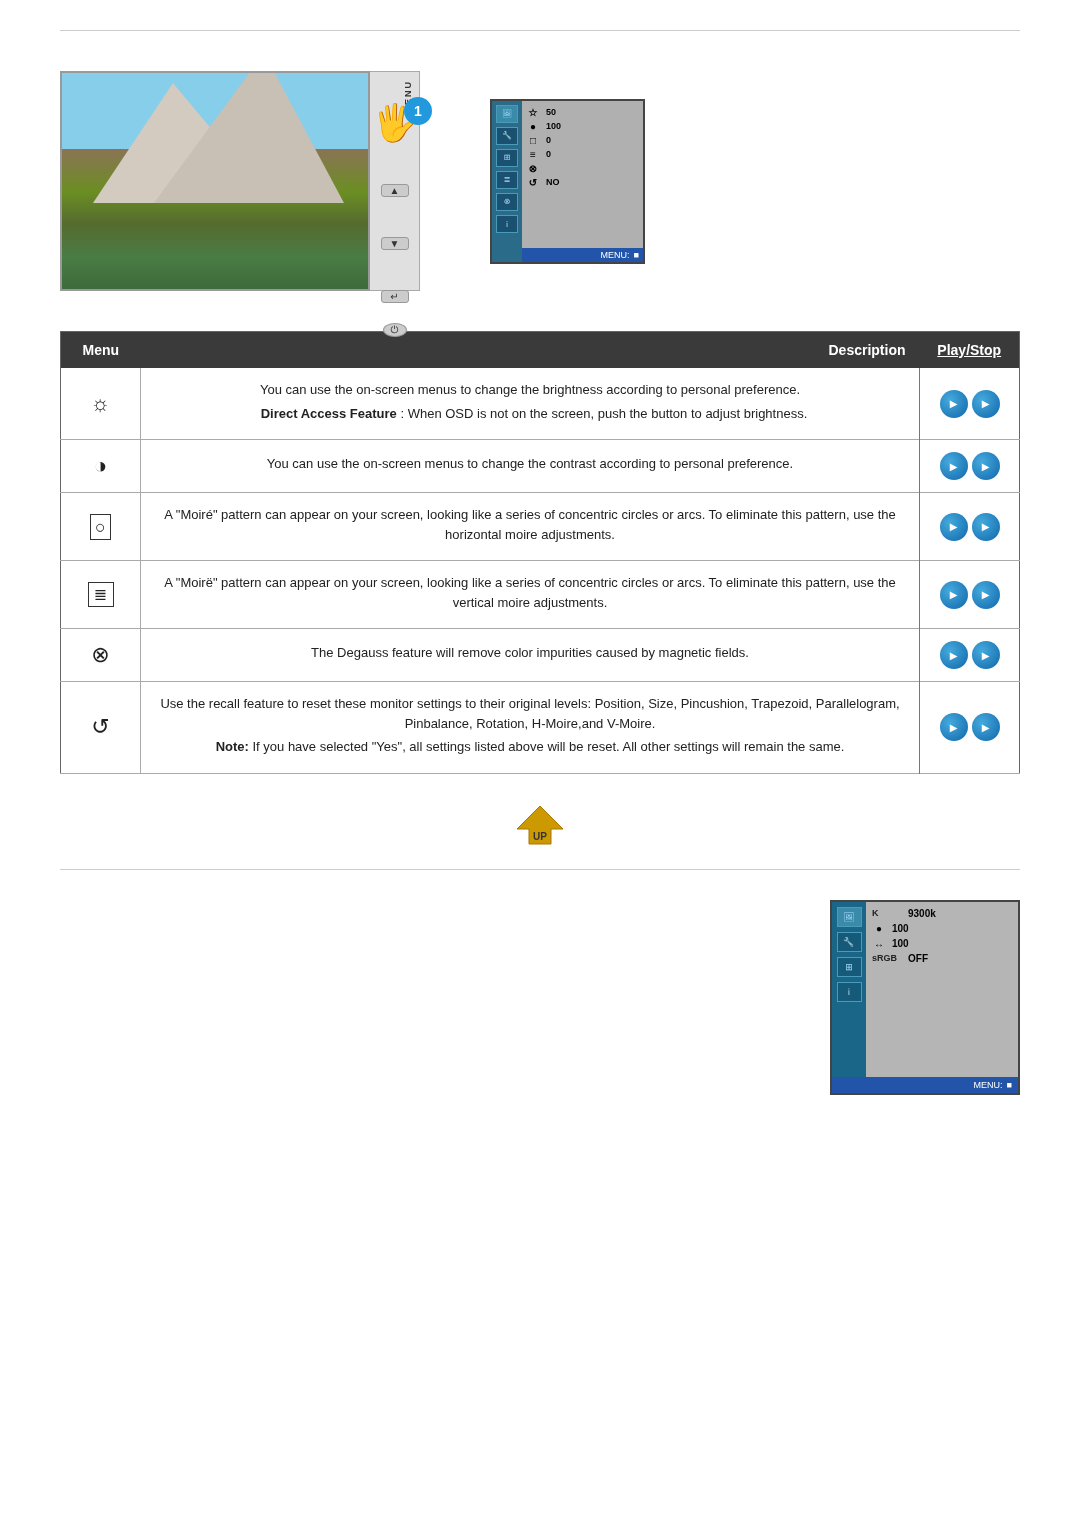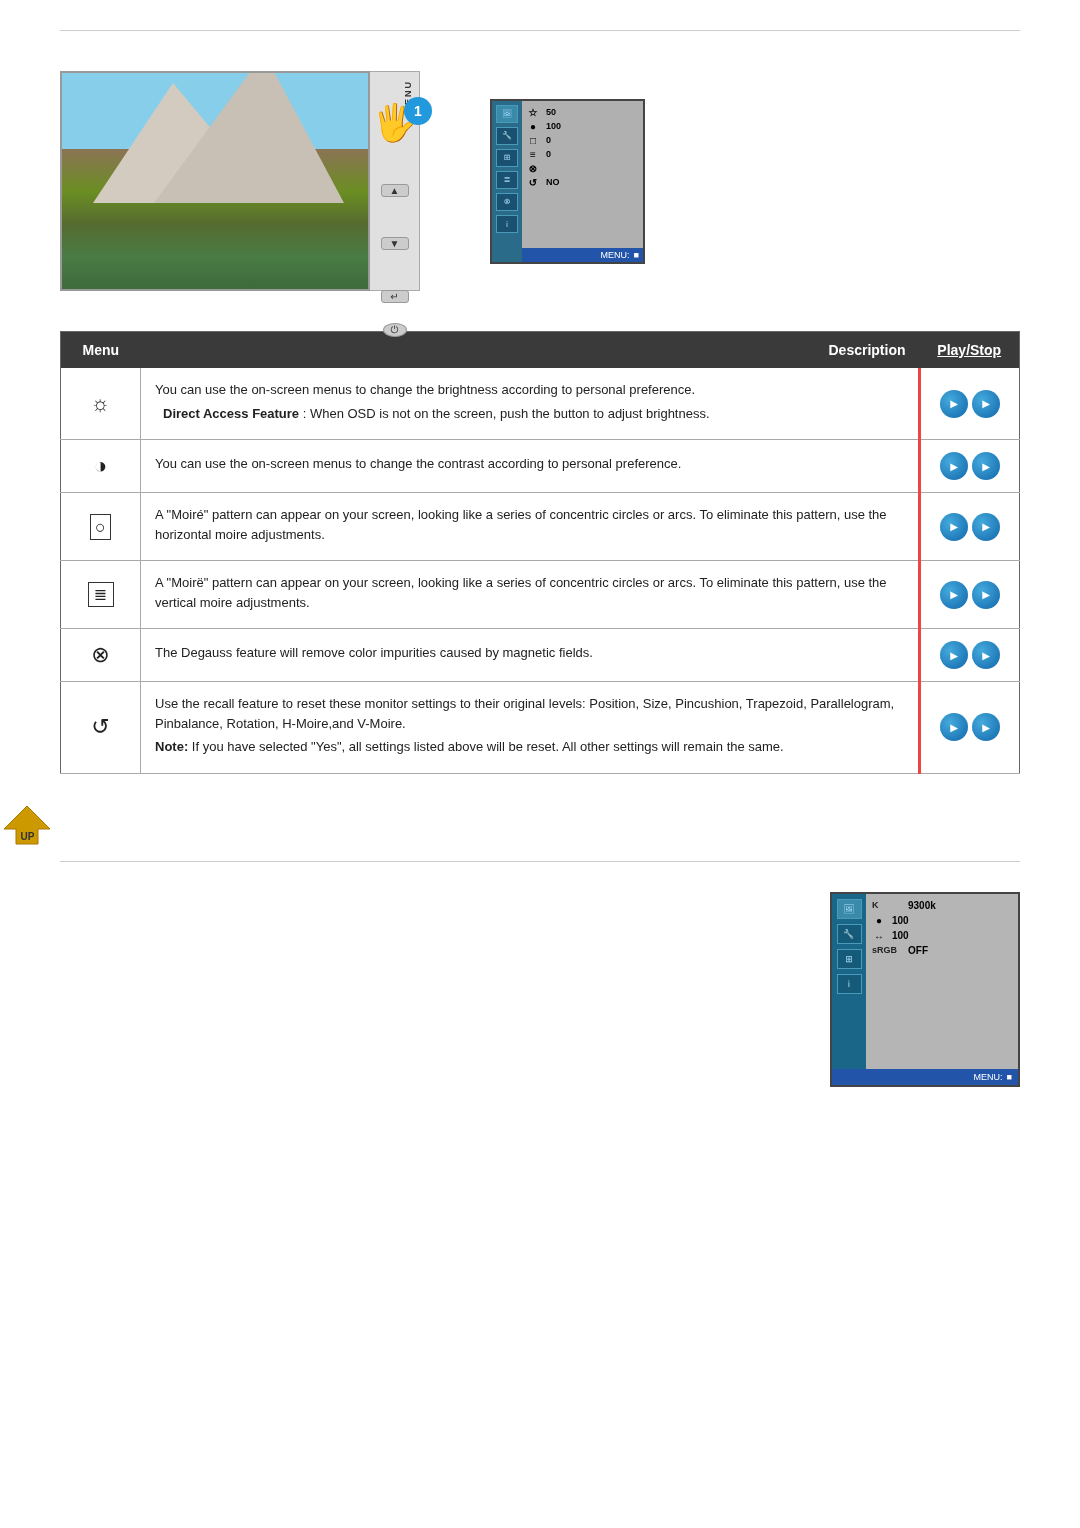--- a/index.html
+++ b/index.html
@@ -253,21 +253,22 @@
       text-decoration: underline;
     }
 
     .feature-table tbody tr {
       border-bottom: 1px solid #aaa;
     }
 
     .feature-table tbody td {
       padding: 12px 14px;
       vertical-align: middle;
-      border-right: 3px solid #ef4444;
+      border-right: 1px solid #ef4444;
+      text-align: center;
     }
 
     .feature-table tbody td:first-child {
       text-align: center;
       font-size: 20px;
       width: 80px;
       border-right: 1px solid #aaa;
     }
 
     .feature-table tbody td:last-child {
@@ -305,21 +306,22 @@
       display: flex;
       align-items: center;
       justify-content: center;
       color: white;
       font-size: 10px;
       cursor: pointer;
     }
 
     
     .up-section {
-      padding: 10px 0 12px;
+      text-align: center;
+      padding: 10px 0 20px;
     }
 
     .up-btn {
       display: inline-flex;
       flex-direction: column;
       align-items: center;
       font-size: 11px;
       font-weight: bold;
       color: #555;
       cursor: pointer;

